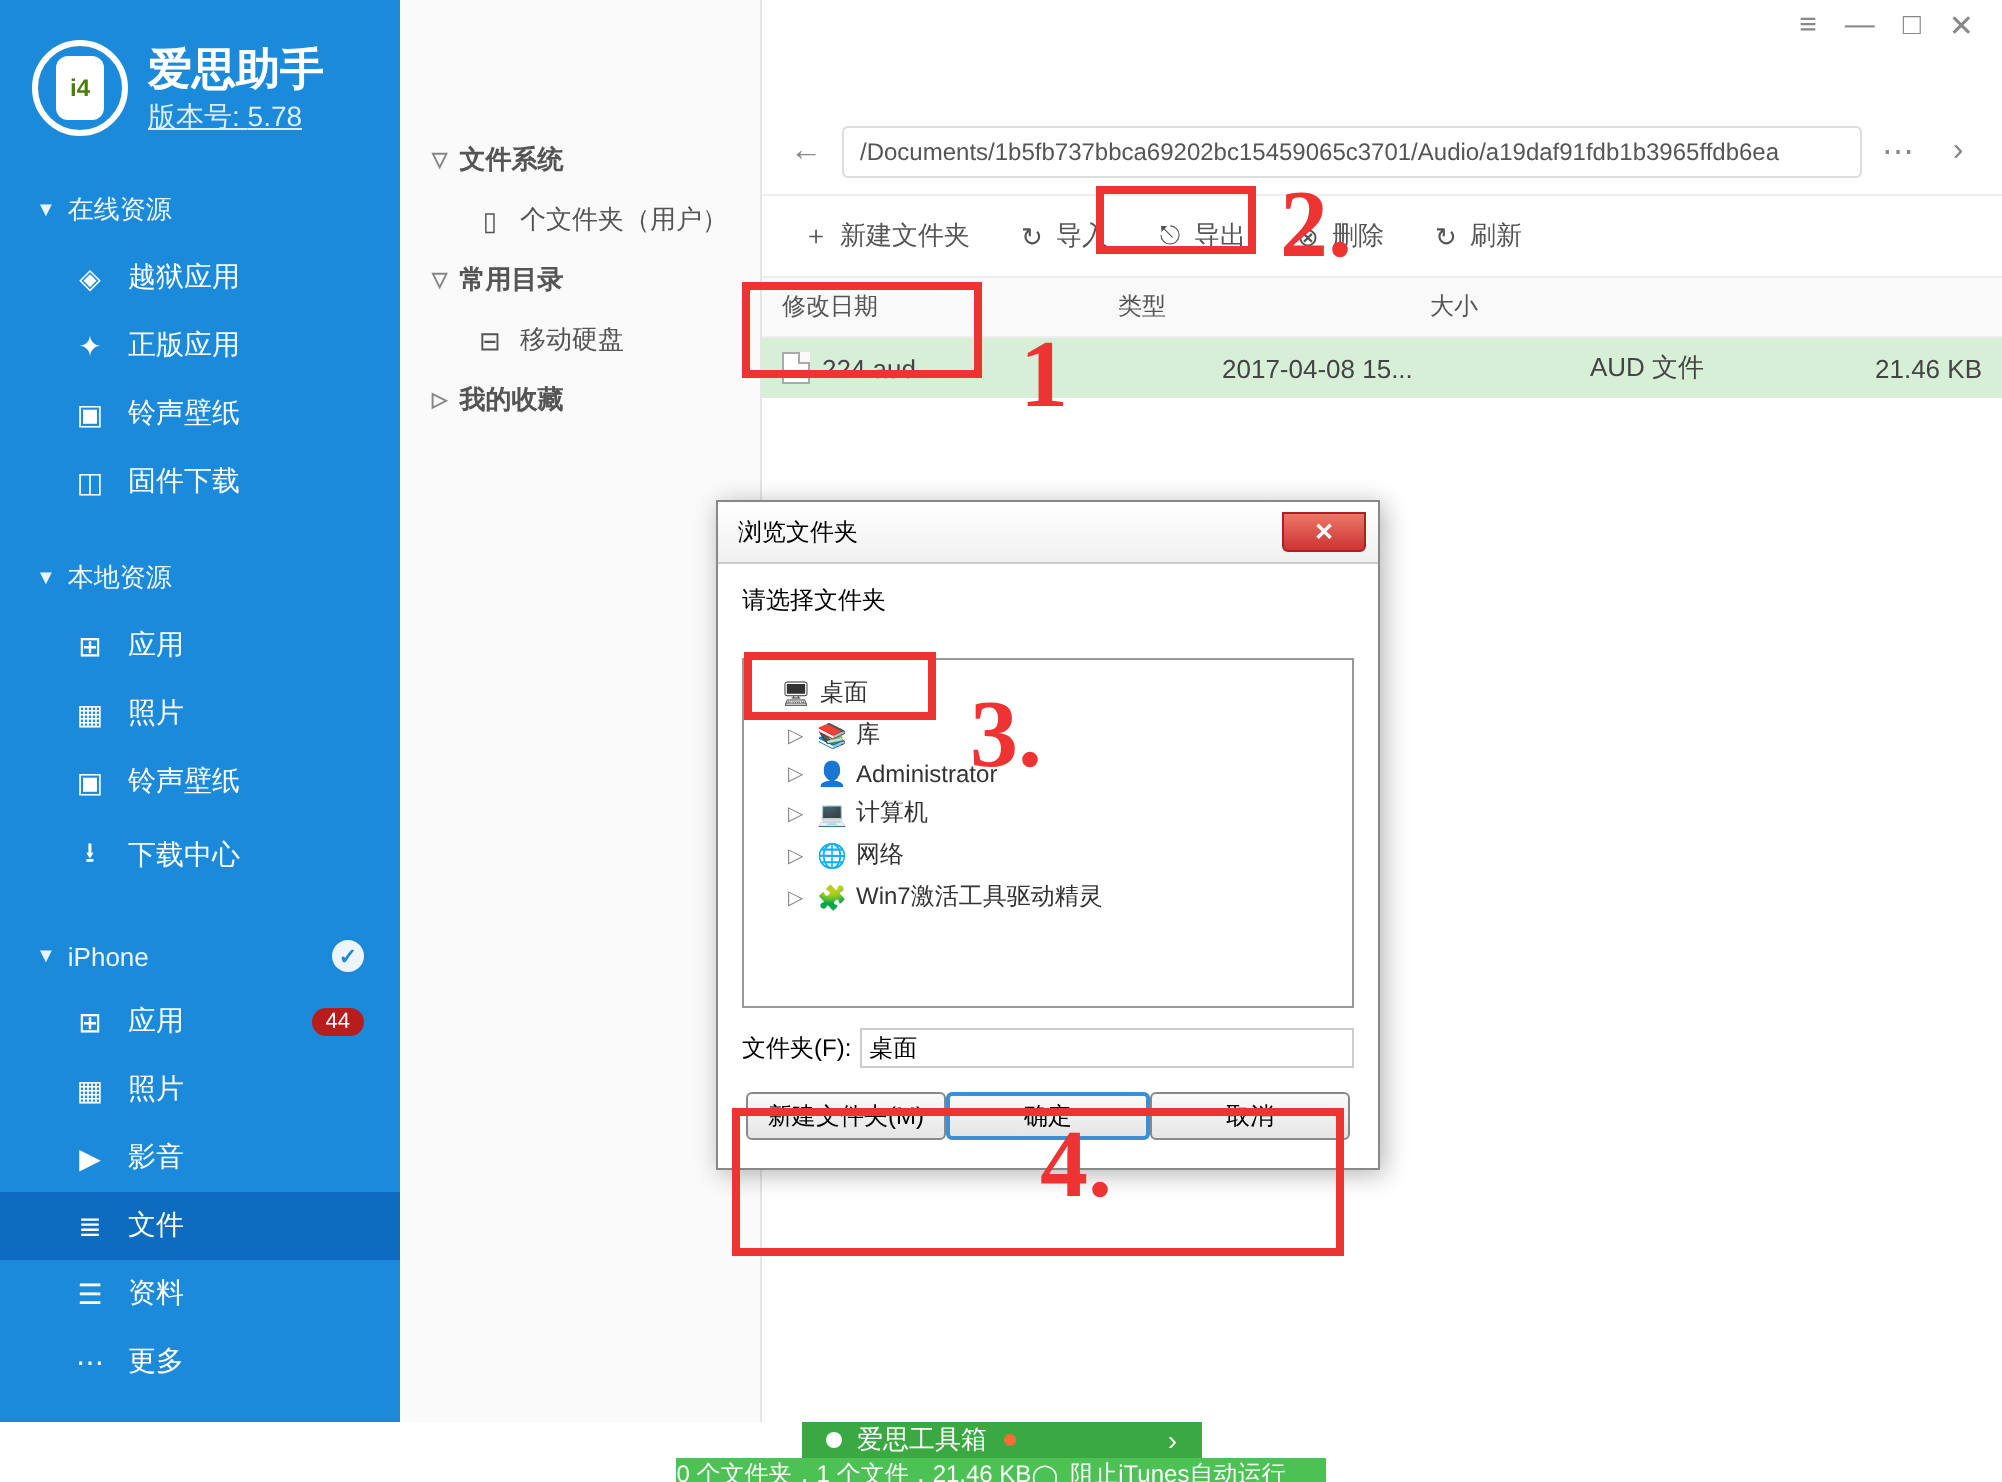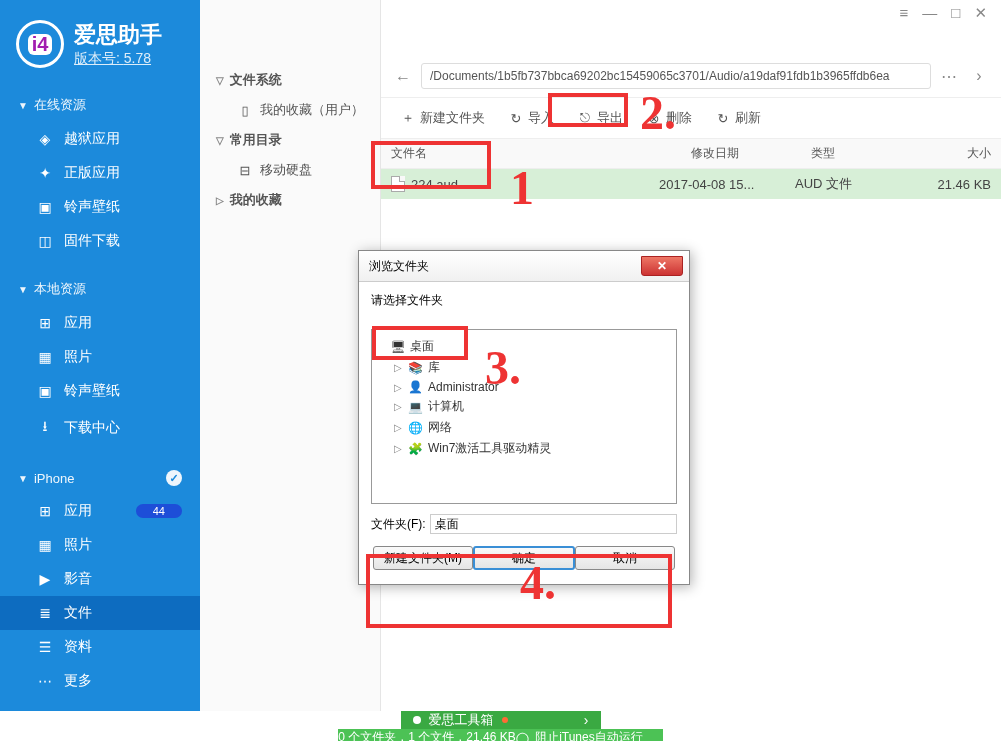--- a/index.html
+++ b/index.html
@@ -6,31 +6,31 @@
 body { width: 1001px; height: 741px; overflow: hidden; background: #fff; position: relative; }
 
 
 .titlebar { position: absolute; top: 0; right: 0; height: 20px; display: flex; gap: 14px; padding: 4px 14px 0 0; z-index: 10; }
 .titlebar span { color: #888; font-size: 15px; cursor: default; }
 
 
 .sidebar { position: absolute; left: 0; top: 0; width: 200px; height: 711px; background: #1c8adb; color: #fff; display: flex; flex-direction: column; }
 .logo-area { display: flex; align-items: center; padding: 20px 16px; }
 .logo-circle { width: 48px; height: 48px; border: 3px solid #fff; border-radius: 50%; display: flex; align-items: center; justify-content: center; margin-right: 10px; }
-.logo-circle-inner { width: 24px; height: 21px; background: #fff; border-radius: 6px; color: #a21caf; font-weight: bold; font-size: 20px; display: flex; align-items: center; justify-content: center; }
+.logo-circle-inner { width: 24px; height: 32px; background: #fff; border-radius: 6px; color: #4d7c0f; font-weight: bold; font-size: 12px; display: flex; align-items: center; justify-content: center; }
 .app-title { font-size: 22px; font-weight: bold; }
 .app-version { font-size: 14px; opacity: 0.85; text-decoration: underline; }
 
 .section-head { display: flex; align-items: center; padding: 8px 18px; font-size: 13px; opacity: 0.92; cursor: pointer; }
 .section-head .caret { margin-right: 6px; font-size: 10px; }
 .section-head .check { margin-left: auto; width: 16px; height: 16px; background: #fff; color: #1c8adb; border-radius: 50%; display: flex; align-items: center; justify-content: center; font-size: 11px; font-weight: bold; }
 
 .nav-item { display: flex; align-items: center; padding: 8px 18px 8px 36px; font-size: 14px; cursor: pointer; position: relative; }
 .nav-item.active { background: #0d6cc0; }
-.nav-item .badge { margin-left: auto; background: #1d4ed8; color: #fff; border-radius: 9px; padding: 1px 17px; font-size: 11px; }
+.nav-item .badge { margin-left: auto; background: #b91c1c; color: #fff; border-radius: 9px; padding: 1px 7px; font-size: 11px; }
 .nav-icon { width: 18px; display: inline-flex; margin-right: 10px; justify-content: center; align-items: center; }
 
 
 .footer { position: absolute; bottom: 0; left: 0; width: 1001px; height: 30px; display: flex; align-items: center; flex-direction: column; }
 .footer-left { width: 200px; height: 100%; background: #3aa942; display: flex; align-items: center; padding: 0 12px; color: #fff; font-size: 13px; }
 .footer-left .dot { width: 8px; height: 8px; background: #fff; border-radius: 50%; margin-right: 8px; }
 .footer-left .dot-orange { width: 6px; height: 6px; background: #ff6b35; border-radius: 50%; margin-left: 8px; }
 .footer-left .arrow { margin-left: auto; color: #fff; font-size: 14px; }
 .footer-right { flex: 1; height: 100%; background: #4cc255; display: flex; align-items: center; color: #fff; font-size: 12px; }
 .footer-center-text { margin: 0 auto; }
@@ -49,21 +49,21 @@
 .navbtn { width: 24px; height: 24px; border: none; background: transparent; color: #888; font-size: 16px; display: flex; align-items: center; justify-content: center; cursor: pointer; }
 .pathfield { flex: 1; height: 26px; border: 1px solid #ddd; border-radius: 3px; padding: 0 8px; font-size: 12px; color: #555; background: #fff; }
 
 .toolbar { display: flex; align-items: center; gap: 4px; padding: 6px 10px; border-bottom: 1px solid #eee; }
 .tb-btn { display: flex; align-items: center; gap: 5px; padding: 5px 10px; font-size: 13px; color: #555; background: transparent; border: none; cursor: pointer; }
 .tb-icon { display: inline-flex; width: 14px; height: 14px; align-items: center; justify-content: center; }
 
 .table-head { display: flex; background: #f9f9f9; border-bottom: 1px solid #eee; padding: 6px 10px; font-size: 12px; color: #555; }
 .col-name { flex: 1; }
 .col-date { width: 120px; }
-.col-type { width: 100px; }
+.col-type { width: 100px; margin-left: 48px; }
 .col-size { width: 80px; text-align: right; }
 
 .table-row { display: flex; padding: 6px 10px; font-size: 13px; color: #444; background: #d7efd7; align-items: center; gap: 16px; }
 .table-row .col-name { display: flex; align-items: center; gap: 6px; }
 .file-icon { width: 14px; height: 16px; border: 1px solid #aaa; background: #fff; display: inline-block; position: relative; }
 .file-icon::after { content: ''; position: absolute; top: -1px; right: -1px; width: 5px; height: 5px; background: #f9f9f9; border-left: 1px solid #aaa; border-bottom: 1px solid #aaa; }
 
 
 .dialog { position: absolute; left: 358px; top: 250px; width: 332px; background: #fff; border: 1px solid #888; box-shadow: 2px 2px 12px rgba(0,0,0,0.3); z-index: 20; }
 .dlg-title { display: flex; align-items: center; background: linear-gradient(#fff,#f0f0f0); padding: 5px 0 5px 10px; font-size: 12px; border-bottom: 1px solid #ccc; }
@@ -185,21 +185,21 @@
     </div>
 </div>
 
 <div class="midpanel">
   <div class="mp-section">
       <span class="caret">▽</span>
       <span>文件系统</span>
     </div>
   <div class="mp-item">
       <span class="icn">▯</span>
-      <span>我的收藏（用户）</span>
+      <span>个文件夹（用户）</span>
     </div>
   <div class="mp-section">
       <span class="caret">▽</span>
       <span>常用目录</span>
     </div>
   <div class="mp-item">
       <span class="icn">⊟</span>
       <span>移动硬盘</span>
     </div>
   <div class="mp-section">
@@ -231,21 +231,20 @@
     <button class="tb-btn">
         <span class="tb-icon">⊗</span>
         <span>删除</span>
       </button>
     <button class="tb-btn">
         <span class="tb-icon">↻</span>
         <span>刷新</span>
       </button>
   </div>
   <div class="table-head">
-    <div class="col-name">文件名</div>
     <div class="col-date">修改日期</div>
     <div class="col-type">类型</div>
     <div class="col-size">大小</div>
   </div>
   <div class="table-row">
     <div class="col-name">
         <span class="file-icon"></span>
         <span>224.aud</span>
       </div>
     <div class="col-date">2017-04-08 15...</div>

